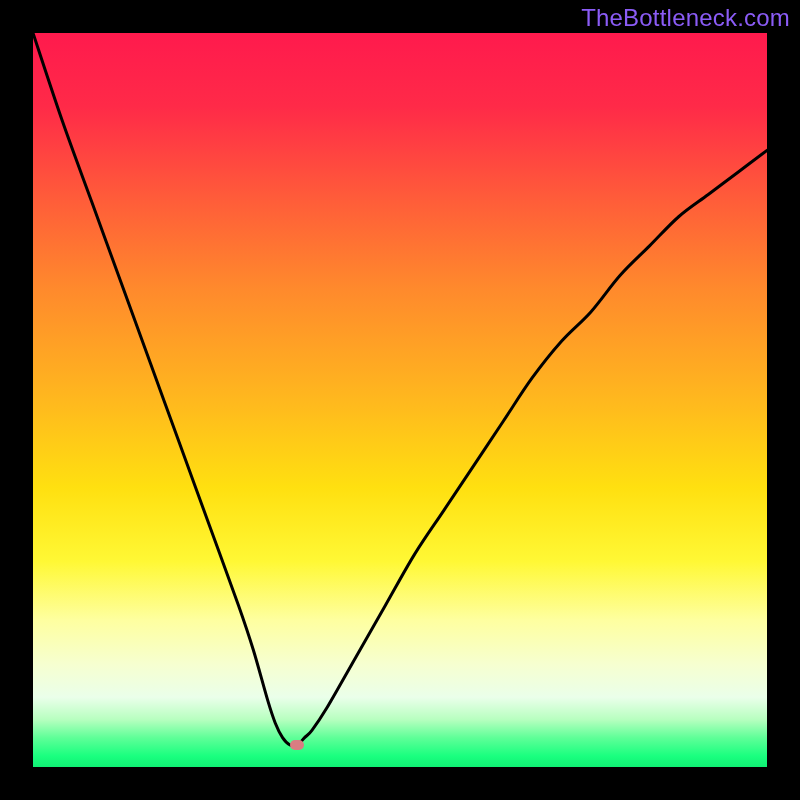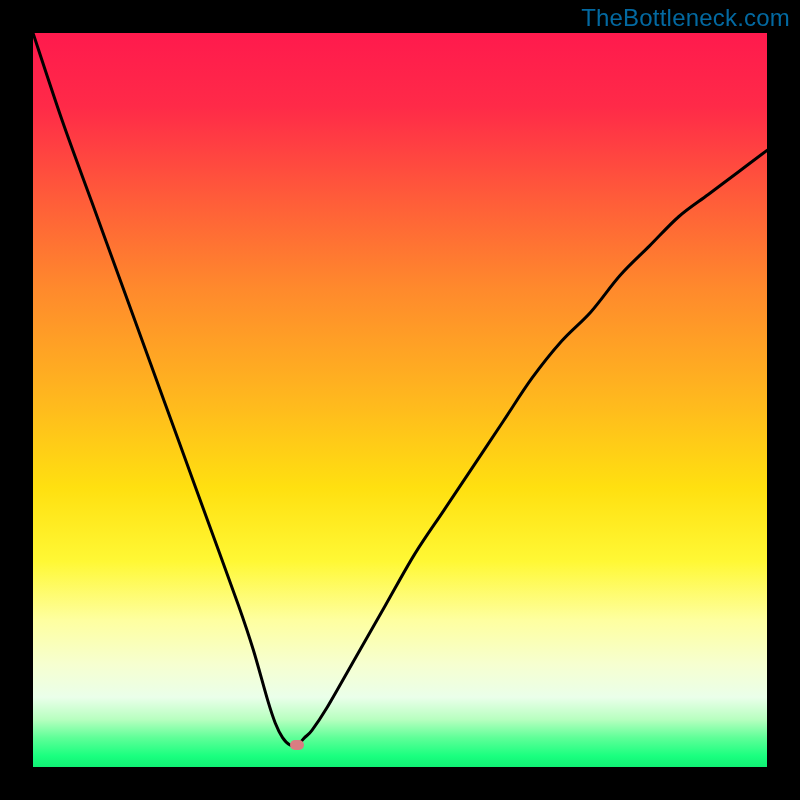--- a/index.html
+++ b/index.html
@@ -28,21 +28,21 @@
     overflow: hidden;
   }
   .gradient-bg {
     position: absolute;
     inset: 0;
   }
   .watermark {
     position: absolute;
     top: 4px;
     right: 10px;
-    color: #0369a1;
+    color: #8b5cf6;
     font-size: 24px;
     font-weight: 400;
     letter-spacing: 0.2px;
   }
   svg.curve {
     position: absolute;
     inset: 0;
   }
   .marker {
     position: absolute;

